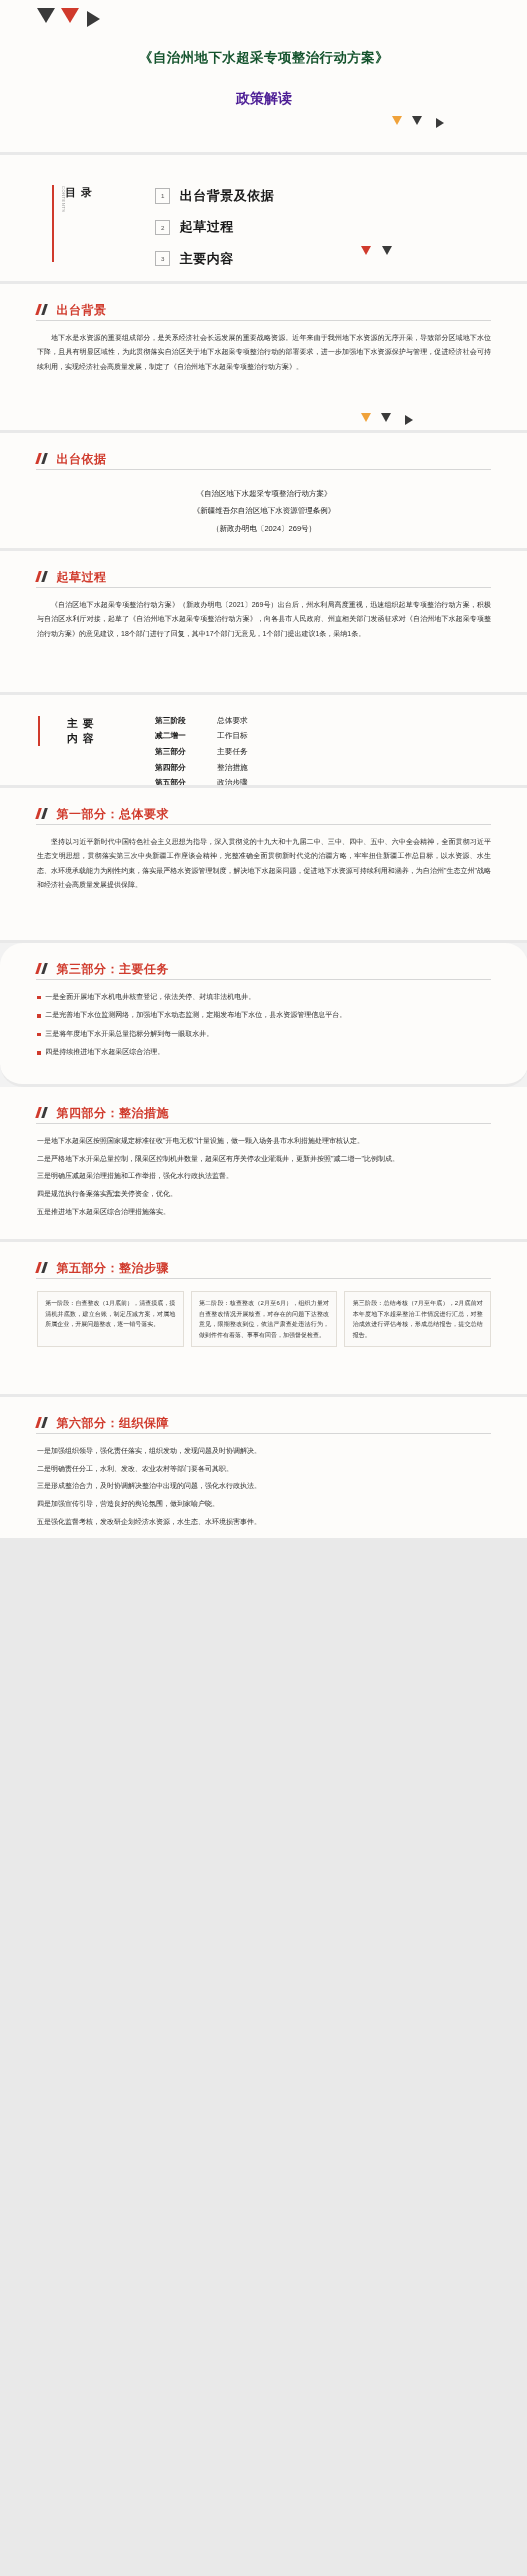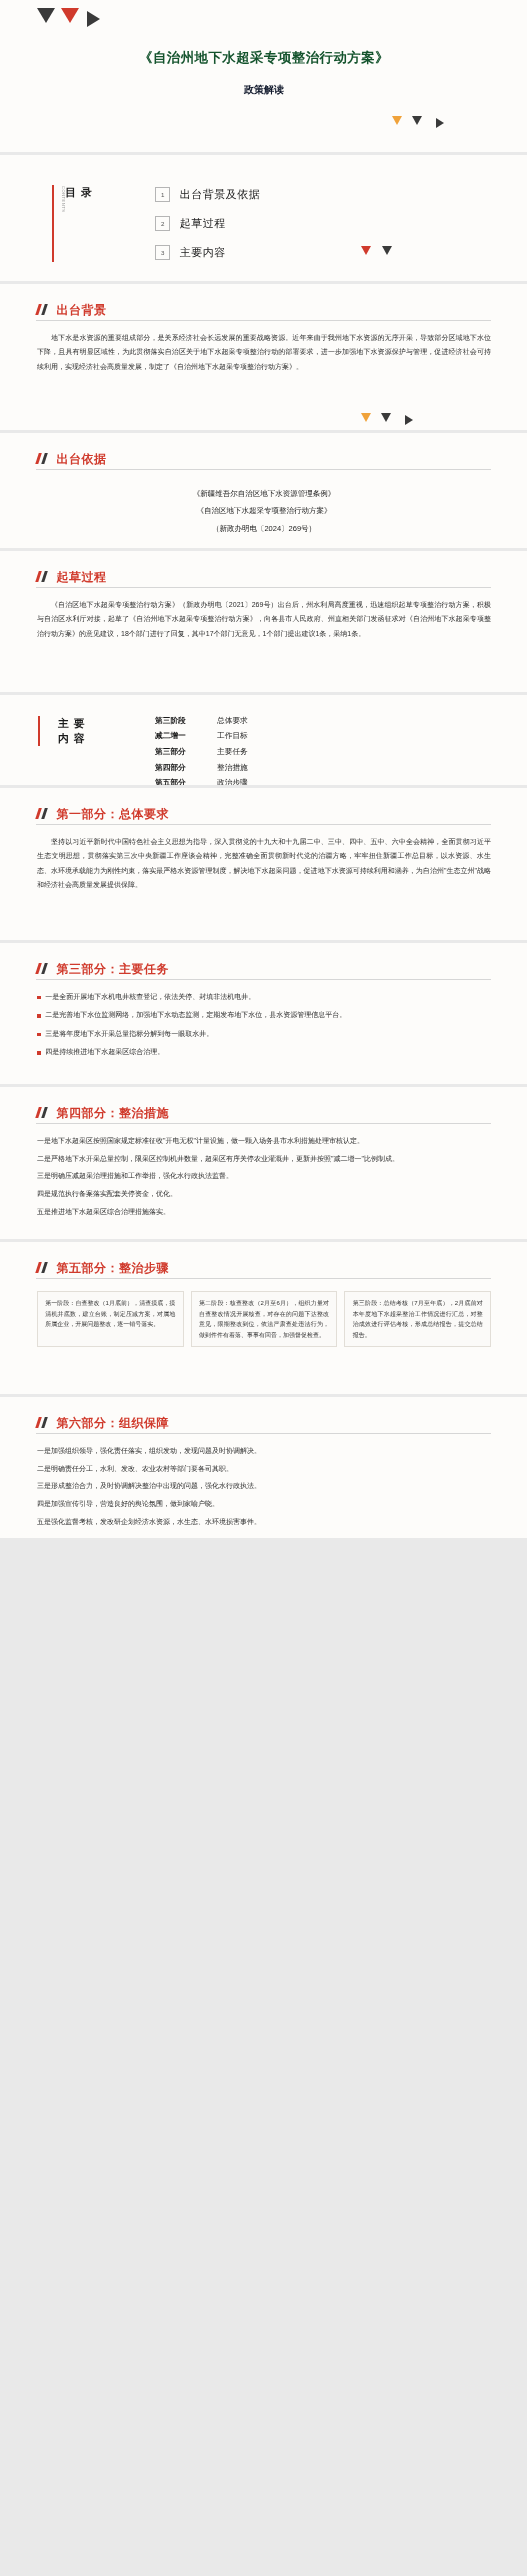--- a/index.html
+++ b/index.html
@@ -32,22 +32,22 @@
 
   
   .cover { height:155px; }
   .cover-title {
     position:absolute; left:0; right:0; top:47px;
     text-align:center;
     font-size:13.4px; font-weight:bold; color:#14532d; line-height:1.6;
     letter-spacing:0.5px;
   }
   .cover-sub {
-    position:absolute; left:0; right:0; top:83px;
-    text-align:center; font-size:10px; font-weight:bold; color:#0f172a;
+    position:absolute; left:0; right:0; top:90px;
+    text-align:center; font-size:14px; font-weight:bold; color:#4c1d95;
   }
 
   
   .toc { height:129px; }
   .toc-left {
     position:absolute; left:52px; top:30px;
     width:77px; height:77px;
     border-left:2.6px solid #d03a2c;
     padding-left:11.3px;
     box-sizing:border-box;
@@ -62,21 +62,21 @@
     writing-mode:vertical-rl; text-orientation:mixed;
     height:62px;
   }
   .toc-items { position:absolute; left:155px; top:32px; }
   .toc-row { display:flex; align-items:center; margin-bottom:13.4px; }
   .toc-num {
     width:13.4px; height:13.4px; border:0.8px solid #b5b5b5; color:#555;
     font-size:6.2px; display:flex; align-items:center; justify-content:center;
     margin-right:9.3px;
   }
-  .toc-label { font-size:11px; color:#1a1a1a; font-weight:normal; letter-spacing:0.5px;}
+  .toc-label { font-size:13px; color:#1a1a1a; font-weight:bold; letter-spacing:0.5px;}
 
   
   .hdr {
     position:absolute; left:36px; top:17.5px;
     display:flex; align-items:center;
   }
   .hdr-slash {
     width:13.4px; height:11.3px; margin-right:7.2px; position:relative;
   }
   .hdr-slash:before, .hdr-slash:after {
@@ -112,21 +112,21 @@
   .num-list { position:absolute; left:37px; right:37px; top:47px; }
   .num-item {
     font-size:7px; line-height:1.95; color:#2b2b2b; margin-bottom:4.1px;
     text-align:justify;
   }
 
   
   .mc { height:93px; }
   .mc-left {
     position:absolute; left:38px; top:20.6px; width:62px;
-    border-left:2.6px solid #d03a2c; padding-left:18px; box-sizing:border-box;
+    border-left:2.6px solid #d03a2c; padding-left:27px; box-sizing:border-box;
   }
   .mc-left .t { font-size:10.8px; font-weight:bold; color:#1a1a1a; line-height:1.4; letter-spacing:1px;}
   .mc-rows { position:absolute; left:155px; top:20.6px; }
   .mc-row { display:flex; font-size:7.7px; color:#1a1a1a; margin-bottom:5.7px; }
   .mc-row .p { width:62px; font-weight:bold; }
   .mc-row .v { }
 
   
   .cards { position:absolute; left:37px; top:49px; right:37px; display:flex; gap:7.2px; }
   .card {
@@ -186,22 +186,22 @@
     <div class="tri tri-small-right-dark" style="left:405px; top:131px;"></div>
   </div>
 
   <div class="slide" style="height:118px;">
     <div class="hdr">
       <div class="hdr-slash"></div>
       <div class="hdr-title">出台依据</div>
     </div>
     <div class="hdr-rule"></div>
     <div class="center-lines">
+      <div>《自治区地下水超采专项整治行动方案》</div>
       <div>《新疆维吾尔自治区地下水资源管理条例》</div>
-      <div>《自治区地下水超采专项整治行动方案》</div>
       <div>（新政办明电〔2024〕269号）</div>
     </div>
   </div>
 
   <div class="slide" style="height:144px;">
     <div class="hdr">
       <div class="hdr-slash"></div>
       <div class="hdr-title">起草过程</div>
     </div>
     <div class="hdr-rule"></div>
@@ -240,21 +240,21 @@
   <div class="slide" style="height:155px;">
     <div class="hdr">
       <div class="hdr-slash"></div>
       <div class="hdr-title">第一部分：总体要求</div>
     </div>
     <div class="hdr-rule"></div>
     <div class="body-text">坚持以习近平新时代中国特色社会主义思想为指导，深入贯彻党的十九大和十九届二中、三中、四中、五中、六中全会精神，全面贯彻习近平生态文明思想，贯彻落实第三次中央新疆工作座谈会精神，完整准确全面贯彻新时代党的治疆方略，牢牢扭住新疆工作总目标，以水资源、水生态、水环境承载能力为刚性约束，落实最严格水资源管理制度，解决地下水超采问题，促进地下水资源可持续利用和涵养，为自治州"生态立州"战略和经济社会高质量发展提供保障。</div>
   </div>
 
 
-  <div class="slide" style="height:144px;">
+  <div class="slide" style="height:144px;border-radius:23px;">
     <div class="hdr">
       <div class="hdr-slash"></div>
       <div class="hdr-title">第三部分：主要任务</div>
     </div>
     <div class="hdr-rule"></div>
     <div class="bullet-list">
       <div class="bullet">一是全面开展地下水机电井核查登记，依法关停、封填非法机电井。</div>
       <div class="bullet">二是完善地下水位监测网络，加强地下水动态监测，定期发布地下水位，县水资源管理信息平台。</div>
       <div class="bullet">三是将年度地下水开采总量指标分解到每一眼取水井。</div>
       <div class="bullet">四是持续推进地下水超采区综合治理。</div>

